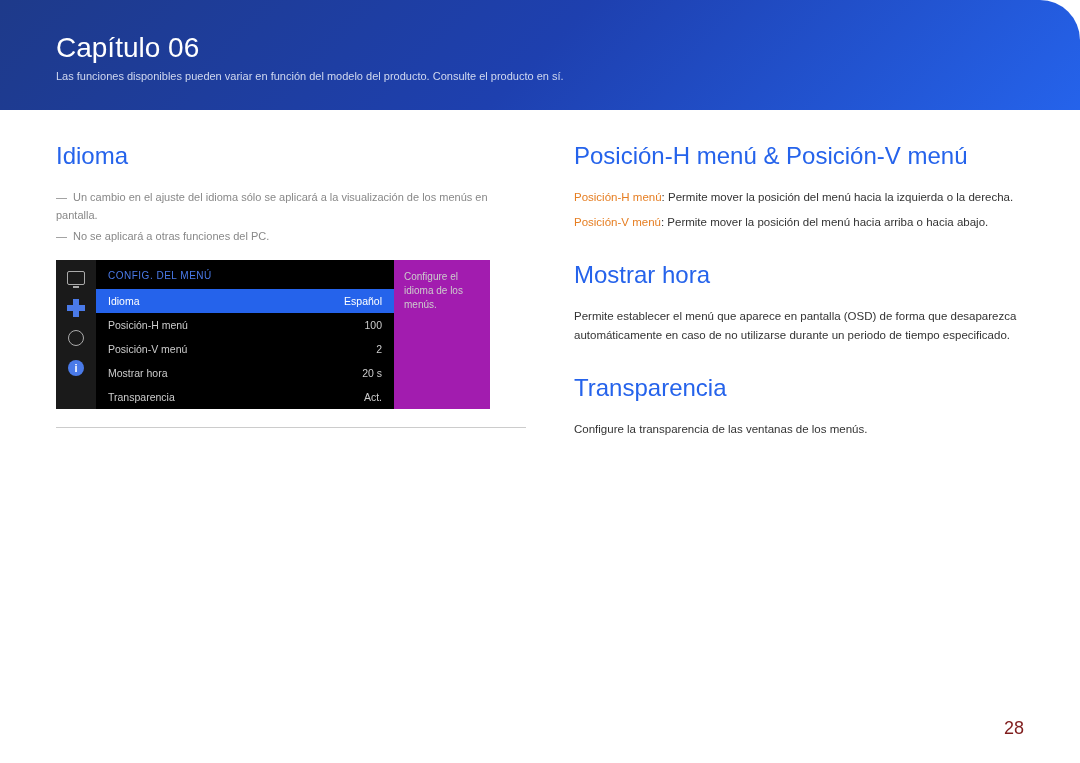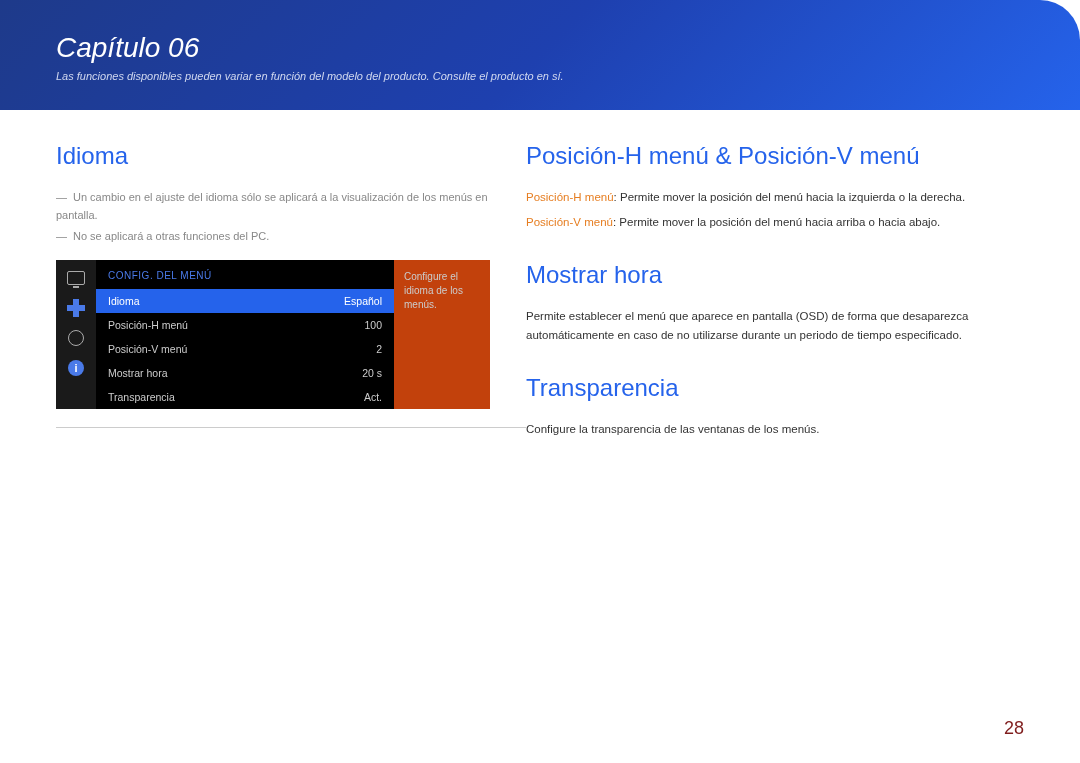--- a/index.html
+++ b/index.html
@@ -1,21 +1,21 @@
 <!DOCTYPE html>
 <html><head>
 <meta charset="utf-8">
 <style>
 * { margin: 0; padding: 0; box-sizing: border-box; }
 body { font-family: Arial, Helvetica, sans-serif; background: #fff; width: 1080px; height: 763px; position: relative; color: #333; }
-.banner { background: linear-gradient(135deg, #1e3a8a 0%, #1e40af 50%, #2563eb 100%); color: #fff; padding: 32px 56px 24px 56px; border-top-right-radius: 40px; margin: 0; font-style: italic; }
+.banner { background: linear-gradient(135deg, #1e3a8a 0%, #1e40af 50%, #2563eb 100%); color: #fff; padding: 32px 56px 24px 56px; border-top-right-radius: 40px; margin: 0; }
 .chapter-num { font-size: 28px; font-weight: 300; margin-bottom: 4px; }
 .chapter-title { font-size: 30px; font-weight: 400; margin-bottom: 14px; }
 .banner-desc { font-size: 11px; line-height: 1.6; color: #d0d8ef; font-weight: 300; }
-.content { display: flex; padding: 28px 56px 0 56px; }
+.content { display: flex; padding: 28px 56px 0 56px; gap: 48px; }
 .col-left { flex: 0 0 470px; }
 .col-right { flex: 1; }
 .section-title { color: #2563eb; font-size: 24px; font-weight: 400; margin-bottom: 18px; margin-top: 4px; }
 .section-title.mt { margin-top: 28px; }
 .body-text { font-size: 11.5px; line-height: 1.7; color: #333; margin-bottom: 6px; }
 .note-line { font-size: 11px; color: #888; line-height: 1.7; margin-bottom: 2px; }
 .note-line::before { content: "―"; margin-right: 6px; color: #888; }
 .highlight-orange { color: #e67e22; font-weight: 500; }
 .osd-wrap { display: flex; gap: 0; margin-top: 14px; }
 .osd-box { background: #000; border-radius: 0; width: 338px; padding: 0; display: flex; }
@@ -26,21 +26,21 @@
 .icon-cross { position: relative; width: 18px; height: 18px; }
 .icon-cross::before, .icon-cross::after { content: ""; position: absolute; background: #4a7ae8; }
 .icon-cross::before { width: 18px; height: 6px; top: 6px; left: 0; }
 .icon-cross::after { width: 6px; height: 18px; left: 6px; top: 0; }
 .icon-gear { width: 16px; height: 16px; border: 1.5px solid #aaa; border-radius: 50%; position: relative; }
 .icon-info { width: 16px; height: 16px; background: #4a7ae8; border-radius: 50%; color: #fff; font-size: 11px; font-weight: bold; display: flex; align-items: center; justify-content: center; }
 .osd-main { flex: 1; padding: 0; }
 .osd-header { color: #4a7ae8; font-size: 10px; padding: 10px 12px 8px; letter-spacing: 0.5px; }
 .osd-row { display: flex; justify-content: space-between; padding: 6px 12px; font-size: 10.5px; color: #ccc; }
 .osd-row.selected { background: #2563eb; color: #fff; }
-.osd-tooltip { background: #c2410c; color: #ccc; font-size: 10px; padding: 10px 10px; width: 96px; line-height: 1.4; }
+.osd-tooltip { background: #a21caf; color: #ccc; font-size: 10px; padding: 10px 10px; width: 96px; line-height: 1.4; }
 .divider { border: none; border-top: 1px solid #ccc; margin: 18px 0 8px; }
 .page-num { position: absolute; bottom: 24px; right: 56px; font-size: 18px; color: #7f1d1d; }
 </style>
 </head>
 <body>
 
 <div class="banner">
   <div class="chapter-num">Capítulo 06</div>
   <div class="banner-desc">Las funciones disponibles pueden variar en función del modelo del producto. Consulte el producto en sí.</div>
 </div>

